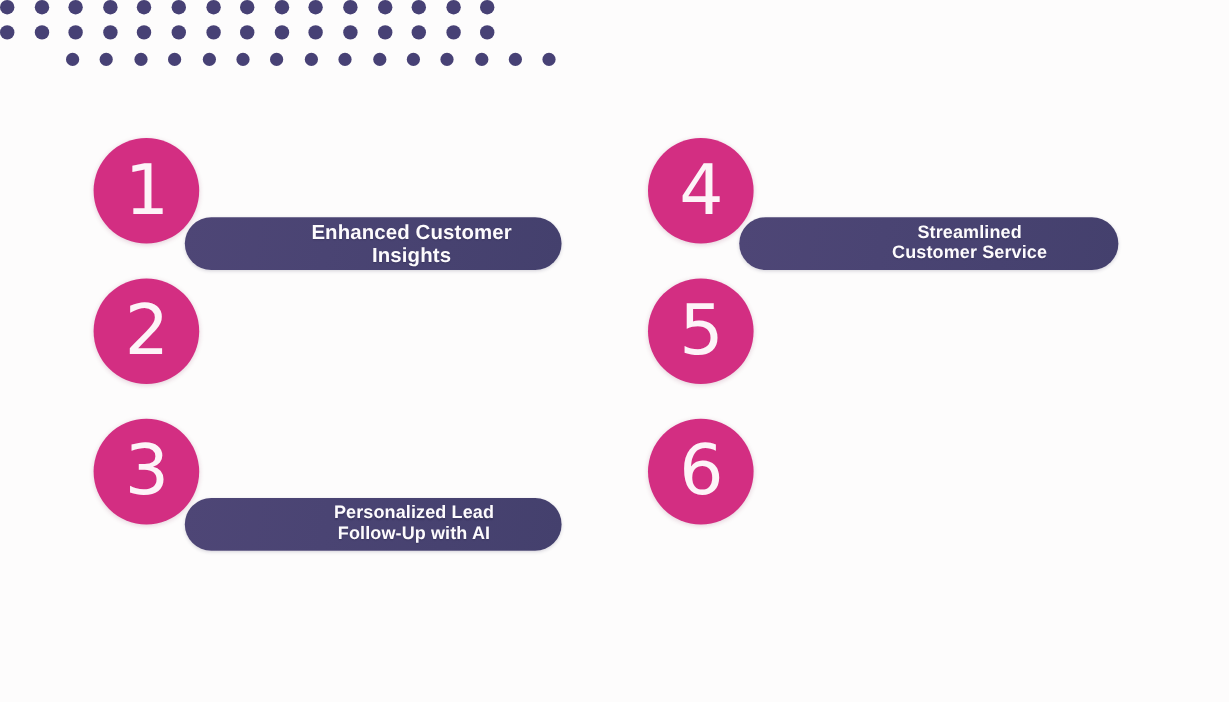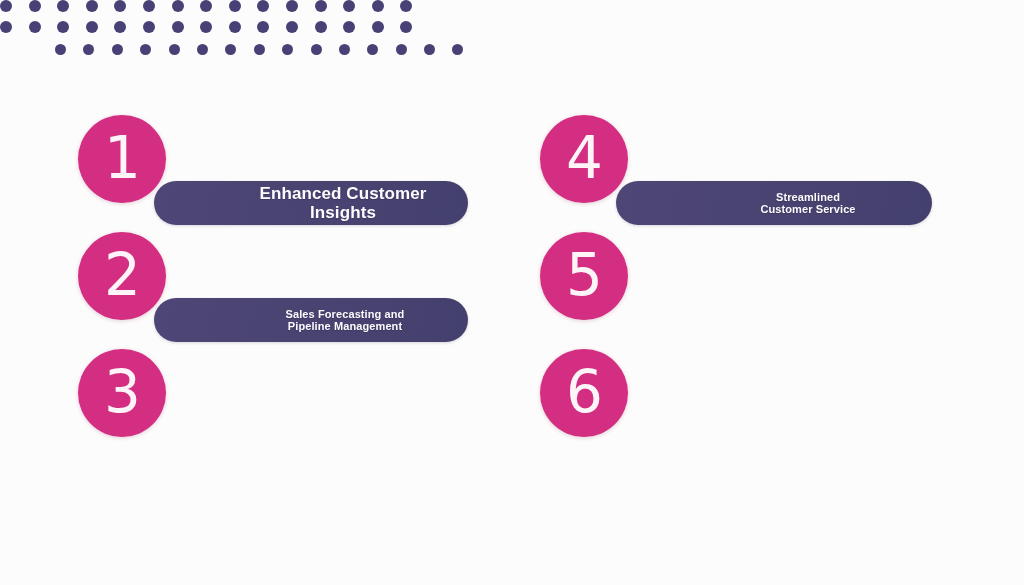--- a/index.html
+++ b/index.html
@@ -97,21 +97,21 @@
     box-sizing: border-box;
     padding-left: 82px;
     padding-right: 14px;
     margin-top: 44px;
   }
   .column.left  .pill { width: 314px; }
   .column.right .pill { width: 316px; }
 
   .pill-label {
     color: #fdfbfd;
-    font-size: 11px;
+    font-size: 15px;
     font-weight: bold;
     line-height: 1.12;
     text-align: center;
     letter-spacing: 0.1px;
     white-space: pre-line;
     text-shadow: 0 1px 1px rgba(25,20,50,0.25);
   }
   .item.single-line .pill-label {
     font-size: 17px;
   }
@@ -174,30 +174,30 @@
       <div class="item single-line">
         <div class="pill">
           <span class="pill-label">Enhanced Customer Insights</span>
         </div>
         <div class="badge">
           <span class="badge-number">1</span>
         </div>
       </div>
 
       <div class="item">
+        <div class="badge">
+          <span class="badge-number">2</span>
+        </div>
+      </div>
+
+      <div class="item">
         <div class="pill">
-          <span class="pill-label">Sales Forecasting and
-Pipeline Management</span>
-        </div>
-        <div class="badge">
-          <span class="badge-number">2</span>
-        </div>
-      </div>
-
-      <div class="item">
+          <span class="pill-label">Personalized Lead
+Follow-Up with AI</span>
+        </div>
         <div class="badge">
           <span class="badge-number">3</span>
         </div>
       </div>
 
     </div>
 
     <div class="column right">
 
       <div class="item">

